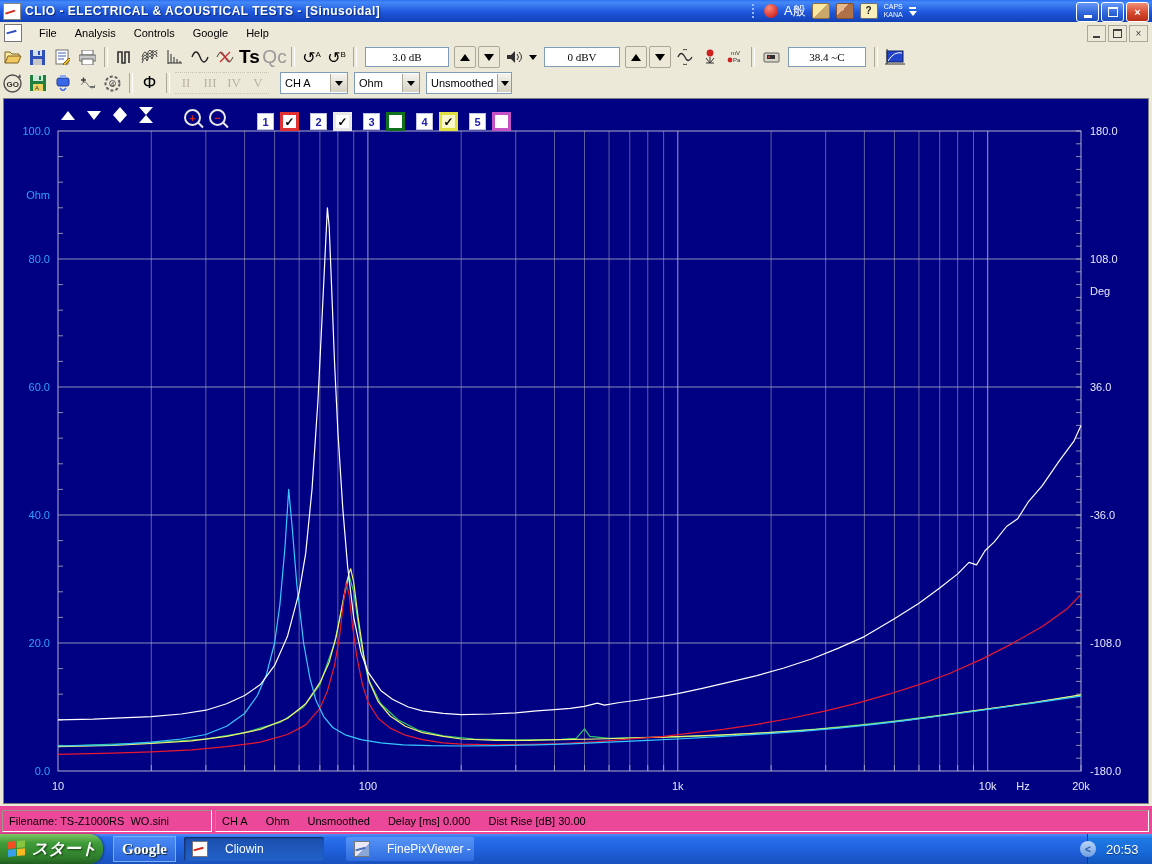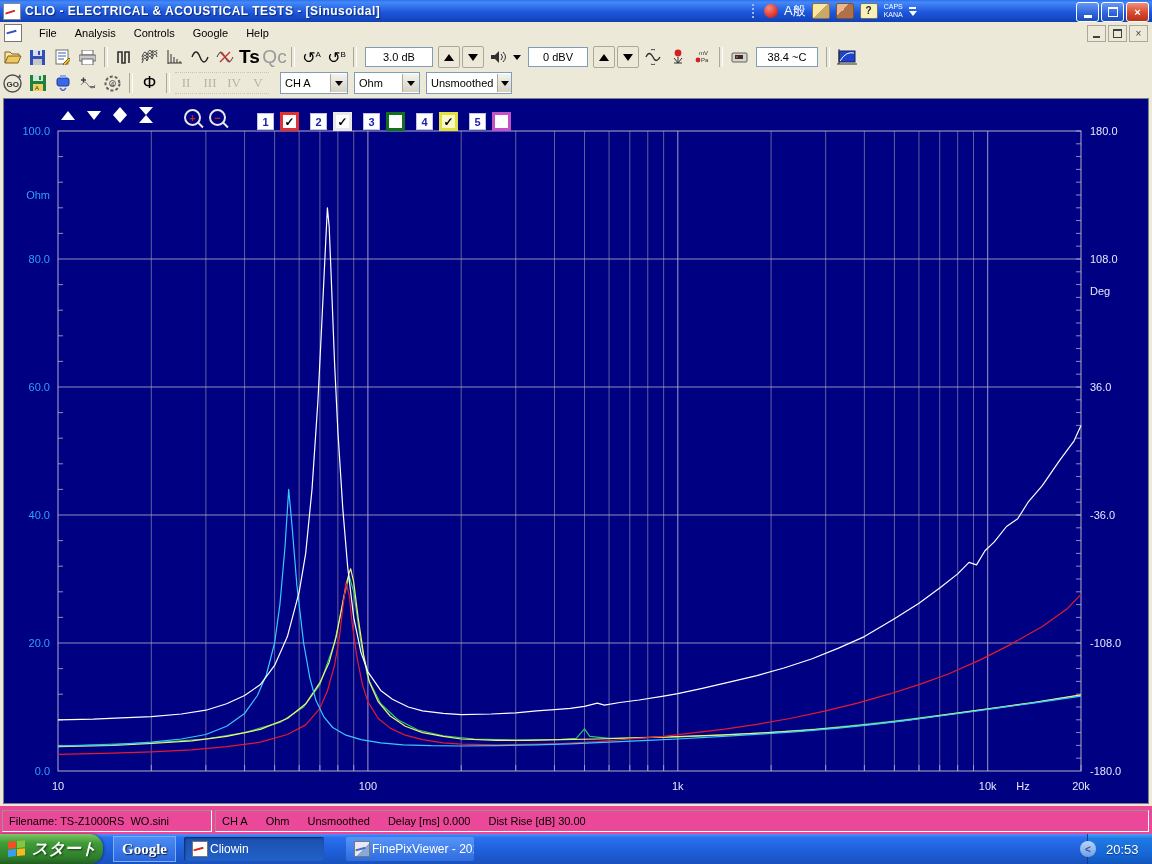--- a/index.html
+++ b/index.html
@@ -45,21 +45,21 @@
   .mbtn{width:17px;height:15px;background:#ece9d8;border:1px solid #aca899;display:flex;align-items:center;justify-content:center;color:#404040;font-size:10px;}
   .mbtn .mindash{width:7px;height:2px;background:#404040;margin-top:7px;}
   .mbtn .restbox{width:7px;height:6px;border:1px solid #404040;border-top:2px solid #404040;}
   
   .toolbar{position:absolute;left:0;width:1152px;background:#ece9d8;display:flex;align-items:center;}
   .tb1{top:44px;height:26px;border-bottom:1px solid #d8d4c0;}
   .tb2{top:70px;height:26px;border-bottom:1px solid #aca899;}
   .tbtn{width:23px;height:22px;display:flex;align-items:center;justify-content:center;margin:0 1px;}
   .sep{width:2px;height:20px;margin:0 4px;border-left:1px solid #aca899;border-right:1px solid #fff;}
   .disp{height:18px;background:#fff;border:1px solid #7f9db9;display:flex;align-items:center;justify-content:center;
-    padding:0 4px;margin:0 4px;font-size:11px;color:#000;}
+    padding:0 12px;margin:0 4px;font-size:11px;color:#000;font-family:Liberation Serif, serif;}
   .spin{width:20px;height:20px;margin:0 1px;background:#ece9d8;border:1px solid #aca899;border-radius:2px;
     display:flex;align-items:center;justify-content:center;}
   .tri-b-up{width:0;height:0;border-left:5px solid transparent;border-right:5px solid transparent;border-bottom:7px solid #000;}
   .tri-b-down{width:0;height:0;border-left:5px solid transparent;border-right:5px solid transparent;border-top:7px solid #000;}
   .glyph{font-size:19px;color:#000;}
   .glyph.gray{color:#999;}
   .roman{width:22px;height:20px;margin:0 1px;color:#b8b4a4;font-family:"Liberation Serif",serif;
     font-size:13px;display:flex;align-items:center;justify-content:center;
     border-top:1px dotted #c8c4b4;border-bottom:1px dotted #c8c4b4;}
   .combo{height:20px;background:#fff;border:1px solid #7f9db9;display:flex;align-items:center;margin:0 3px;}
@@ -100,21 +100,21 @@
     background:linear-gradient(180deg,#7ec465 0%,#3f9c38 30%,#2e7d2b 80%,#225c1f 100%);
     display:flex;align-items:center;gap:6px;padding-left:8px;box-sizing:border-box;
     box-shadow:1px 0 3px rgba(0,0,0,.4);}
   .winflag{width:18px;height:16px;display:grid;grid-template-columns:8px 8px;grid-template-rows:7px 7px;gap:1px;transform:skewY(-6deg);}
   .winflag i{display:block;}
   .wf1{background:#f05024;}.wf2{background:#88c440;}.wf3{background:#38a0e8;}.wf4{background:#f8b820;}
   .start-label{color:#fff;font-weight:bold;font-style:italic;font-size:16px;text-shadow:1px 1px 2px #153a12;}
   .qbtn{height:24px;margin-left:10px;padding:0 8px;border:1px solid #7aaef8;border-radius:0;
     background:linear-gradient(180deg,#4c8cf4,#2a66dd);display:flex;align-items:center;}
   .google-label{color:#fff;font-family:"Liberation Serif",serif;font-weight:bold;font-size:15px;text-shadow:1px 1px 1px #123;}
-  .task{height:24px;margin-left:8px;padding:0 8px;border-radius:2px;display:flex;align-items:center;gap:2px;color:#fff;font-size:12px;width:128px;box-sizing:border-box;white-space:nowrap;overflow:hidden;}
+  .task{height:24px;margin-left:8px;padding:0 8px;border-radius:2px;display:flex;align-items:center;gap:17px;color:#fff;font-size:12px;width:128px;box-sizing:border-box;white-space:nowrap;overflow:hidden;}
   .task.active{background:linear-gradient(180deg,#1b4fae,#2161c8);box-shadow:inset 1px 1px 2px rgba(0,0,0,.5);width:140px;}
   .task.inactive{background:linear-gradient(180deg,#5794f6,#2e6ce0);}
   .task-ic{width:14px;height:14px;background:#fff;border:1px solid #777;flex:0 0 auto;position:relative;}
   .task-ic::after{content:"";position:absolute;left:1px;top:6px;width:10px;height:4px;border-top:2px solid #d02818;transform:rotate(-15deg);}
   .task-ic.photo{background:linear-gradient(135deg,#e8e8f8 55%,#8aa8d8 55%);}
   .task-ic.photo::after{border-top:2px solid #4868b8;}
   .tray{position:absolute;right:0;top:0;height:30px;width:64px;
     background:linear-gradient(180deg,#4aa0f4 0%,#1f7ae4 15%,#1565d4 70%,#1256bc 100%);
     border-left:1px solid #0c3f96;display:flex;align-items:center;}
   .chev{width:16px;height:16px;border-radius:50%;background:linear-gradient(180deg,#bcd6f8,#6f9fe0);

